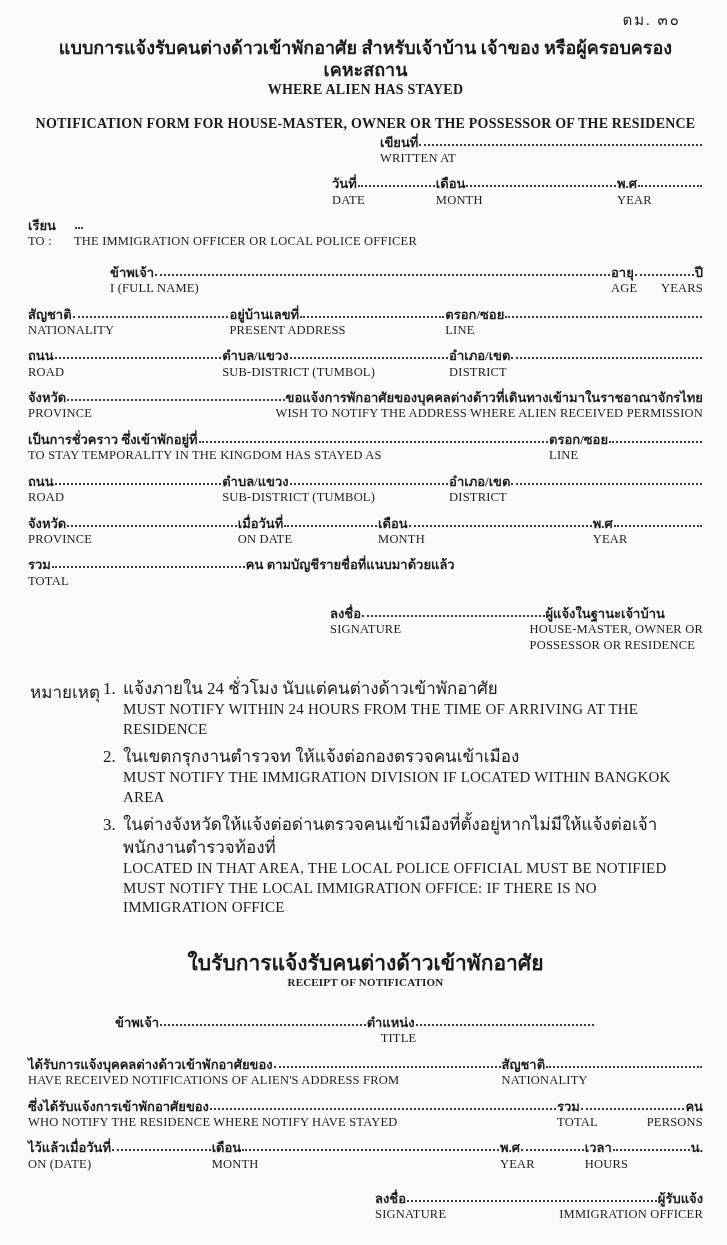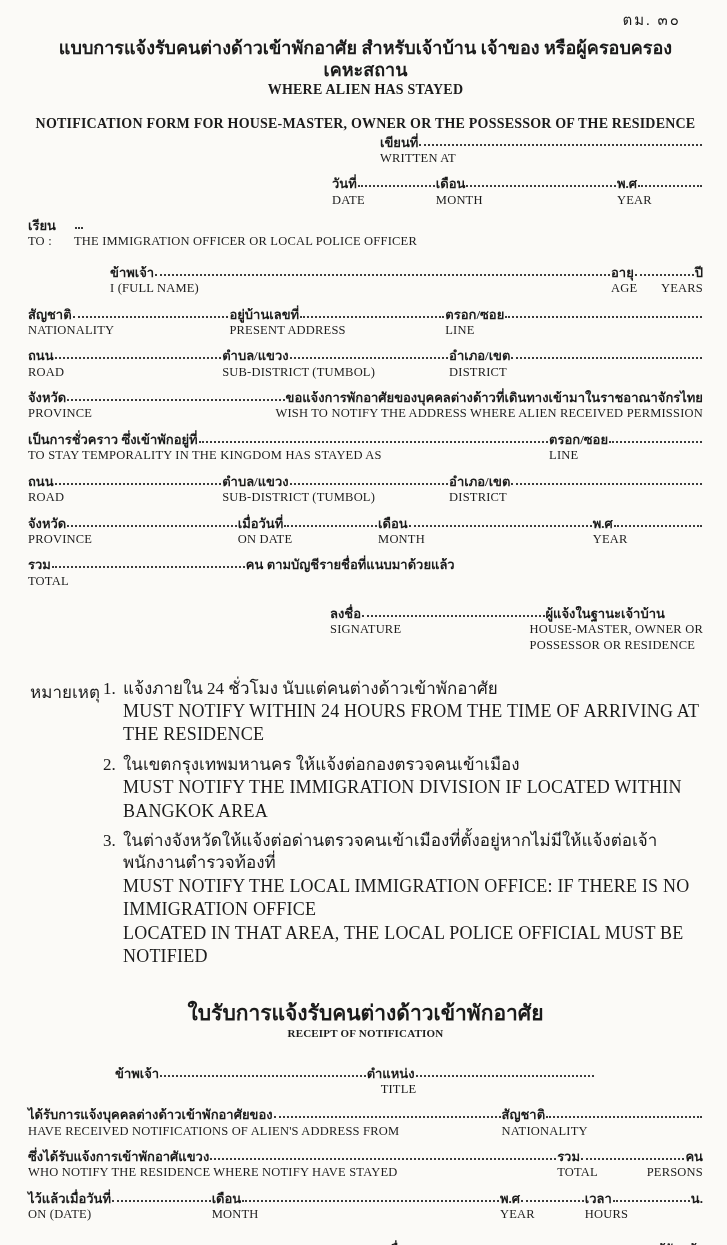--- a/index.html
+++ b/index.html
@@ -27,21 +27,21 @@
   .sp{grid-row:1;}
   
   .sig1{margin:16px 0 24px 302px;}
   .sig2{margin:18px 0 0 347px;}
   
   .notes{display:flex;margin-top:20px;font-size:17px;}
   .notes-label{width:73px;flex:0 0 73px;margin-left:2px;}
   .note-item{margin-bottom:7px;}
   .note-th{display:flex;line-height:1.32;}
   .note-no{width:20px;flex:0 0 20px;}
-  .note-en{font-size:18px;line-height:1.3;margin-left:20px;letter-spacing:.2px;}
+  .note-en{font-size:15px;line-height:1.3;margin-left:20px;letter-spacing:.2px;}
   
   .receipt-title-th{text-align:center;font-size:21px;font-weight:bold;margin-top:26px;line-height:1.2;}
   .receipt-title-en{text-align:center;font-size:11px;font-weight:bold;letter-spacing:.2px;margin-bottom:26px;}
 </style>
 </head>
 <body>
 
 <div class="page">
 
   <div class="form-code">ตม. ๓๐</div>
@@ -180,31 +180,31 @@
       <div class="note-item">
         <div class="note-th">
           <span class="note-no">1.</span>
           <span>แจ้งภายใน 24 ชั่วโมง นับแต่คนต่างด้าวเข้าพักอาศัย</span>
         </div>
         <div class="note-en">MUST NOTIFY WITHIN 24 HOURS FROM THE TIME OF ARRIVING AT THE RESIDENCE</div>
       </div>
       <div class="note-item">
         <div class="note-th">
           <span class="note-no">2.</span>
-          <span>ในเขตกรุงเทพมหานคร ให้แจ้งต่อกองตรวจคนเข้าเมือง</span>
+          <span>ในเขตกรุกงานตำรวจท ให้แจ้งต่อกองตรวจคนเข้าเมือง</span>
         </div>
         <div class="note-en">MUST NOTIFY THE IMMIGRATION DIVISION IF LOCATED WITHIN BANGKOK AREA</div>
       </div>
       <div class="note-item">
         <div class="note-th">
           <span class="note-no">3.</span>
           <span>ในต่างจังหวัดให้แจ้งต่อด่านตรวจคนเข้าเมืองที่ตั้งอยู่หากไม่มีให้แจ้งต่อเจ้าพนักงานตำรวจท้องที่</span>
         </div>
+        <div class="note-en">LOCATED IN THAT AREA, THE LOCAL POLICE OFFICIAL MUST BE NOTIFIED</div>
         <div class="note-en">MUST NOTIFY THE LOCAL IMMIGRATION OFFICE: IF THERE IS NO IMMIGRATION OFFICE</div>
-        <div class="note-en">LOCATED IN THAT AREA, THE LOCAL POLICE OFFICIAL MUST BE NOTIFIED</div>
       </div>
     </div>
   </div>
 
   <div class="receipt-title-th">ใบรับการแจ้งรับคนต่างด้าวเข้าพักอาศัย</div>
   <div class="receipt-title-en">RECEIPT OF NOTIFICATION</div>
 
   <div class="fr" style="margin-left:87px;margin-right:108px;grid-template-columns:max-content 1.15fr max-content 1fr">
     <span class="th">ข้าพเจ้า</span>
     <span class="dots"></span>
@@ -216,21 +216,21 @@
   <div class="fr" style="grid-template-columns:max-content 1.45fr max-content 1fr">
     <span class="th">ได้รับการแจ้งบุคคลต่างด้าวเข้าพักอาศัยของ</span>
     <span class="dots"></span>
     <span class="th">สัญชาติ</span>
     <span class="dots"></span>
     <span class="en" style="grid-column:1/3">HAVE RECEIVED NOTIFICATIONS OF ALIEN'S ADDRESS FROM</span>
     <span class="en" style="grid-column:3/5">NATIONALITY</span>
   </div>
 
   <div class="fr" style="grid-template-columns:max-content 3.3fr max-content 1fr max-content">
-    <span class="th">ซึ่งได้รับแจ้งการเข้าพักอาศัแขวง</span>
+    <span class="th">ซึ่งได้รับแจ้งการเข้าพักอาศัยของ</span>
     <span class="dots"></span>
     <span class="th">รวม</span>
     <span class="dots"></span>
     <span class="th">คน</span>
     <span class="en" style="grid-column:1/3">WHO NOTIFY THE RESIDENCE WHERE NOTIFY HAVE STAYED</span>
     <span class="en" style="grid-column:3/5">TOTAL</span>
     <span class="en" style="grid-column:4/6;justify-self:end">PERSONS</span>
   </div>
 
   <div class="fr" style="grid-template-columns:max-content 1.4fr max-content 3.6fr max-content 0.9fr max-content 1.1fr max-content">

